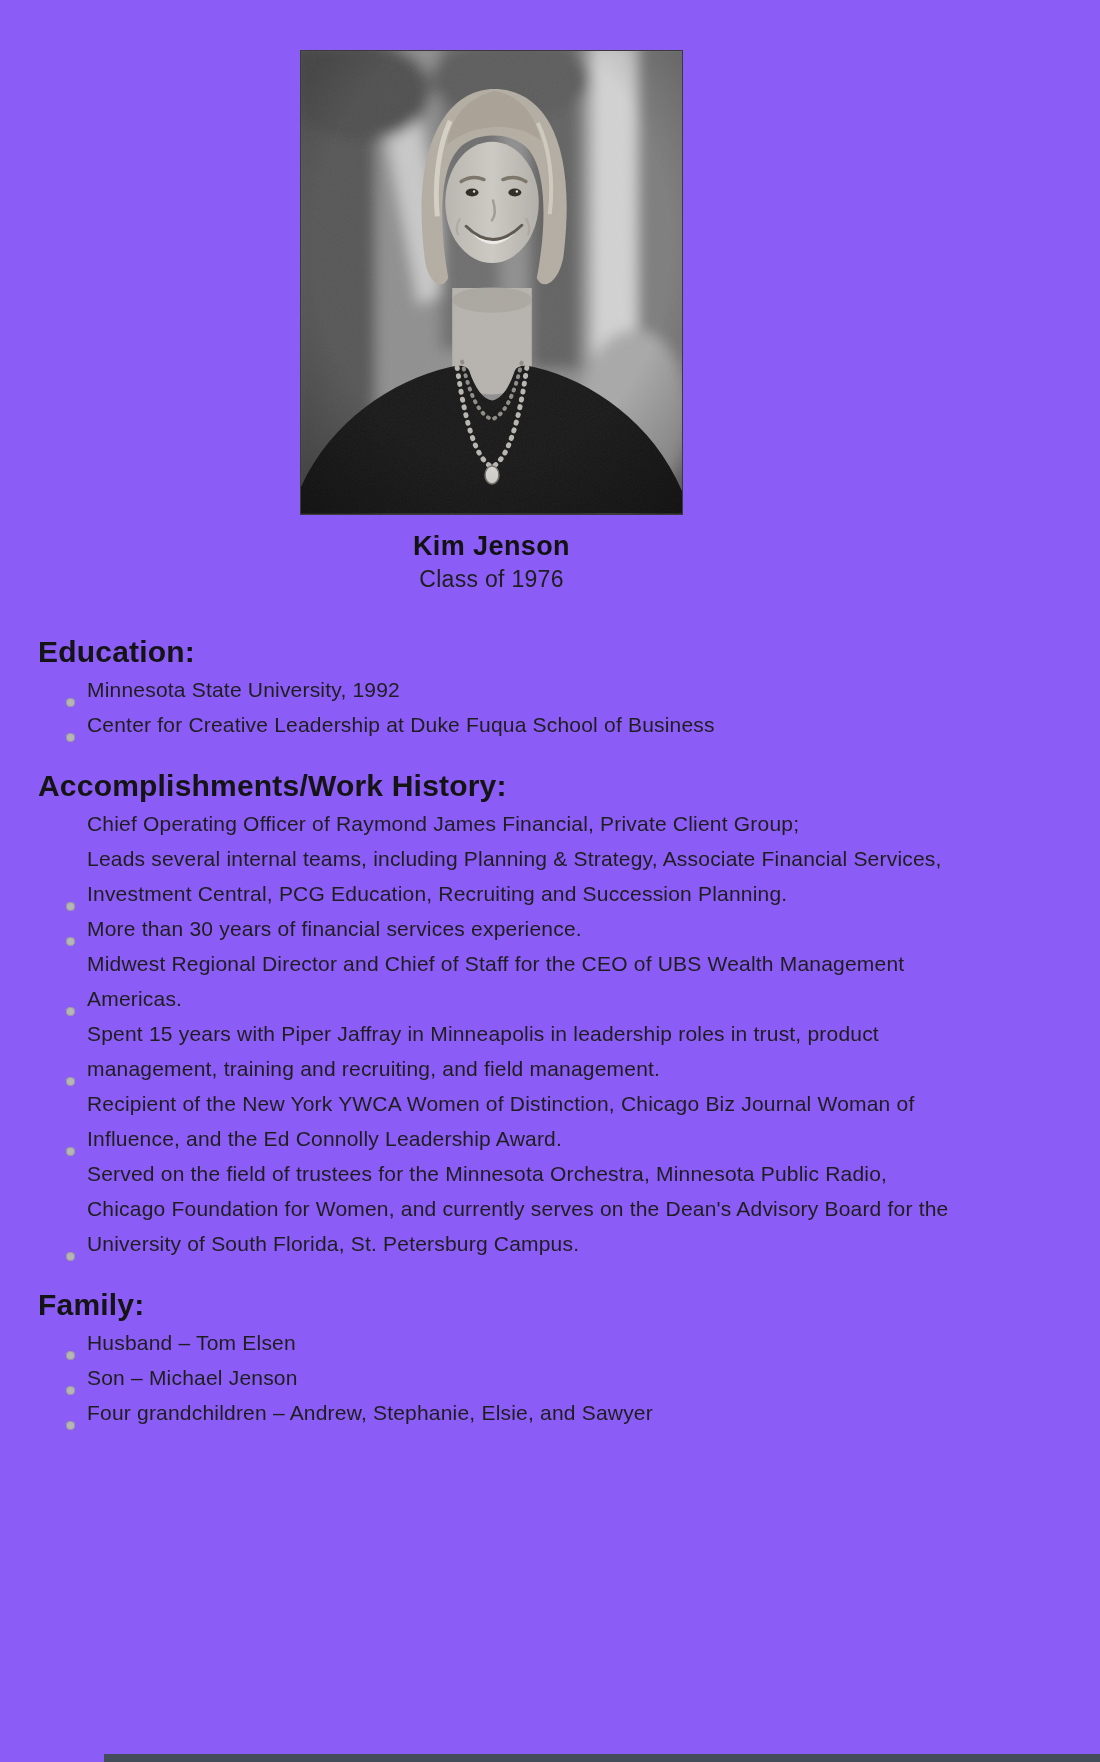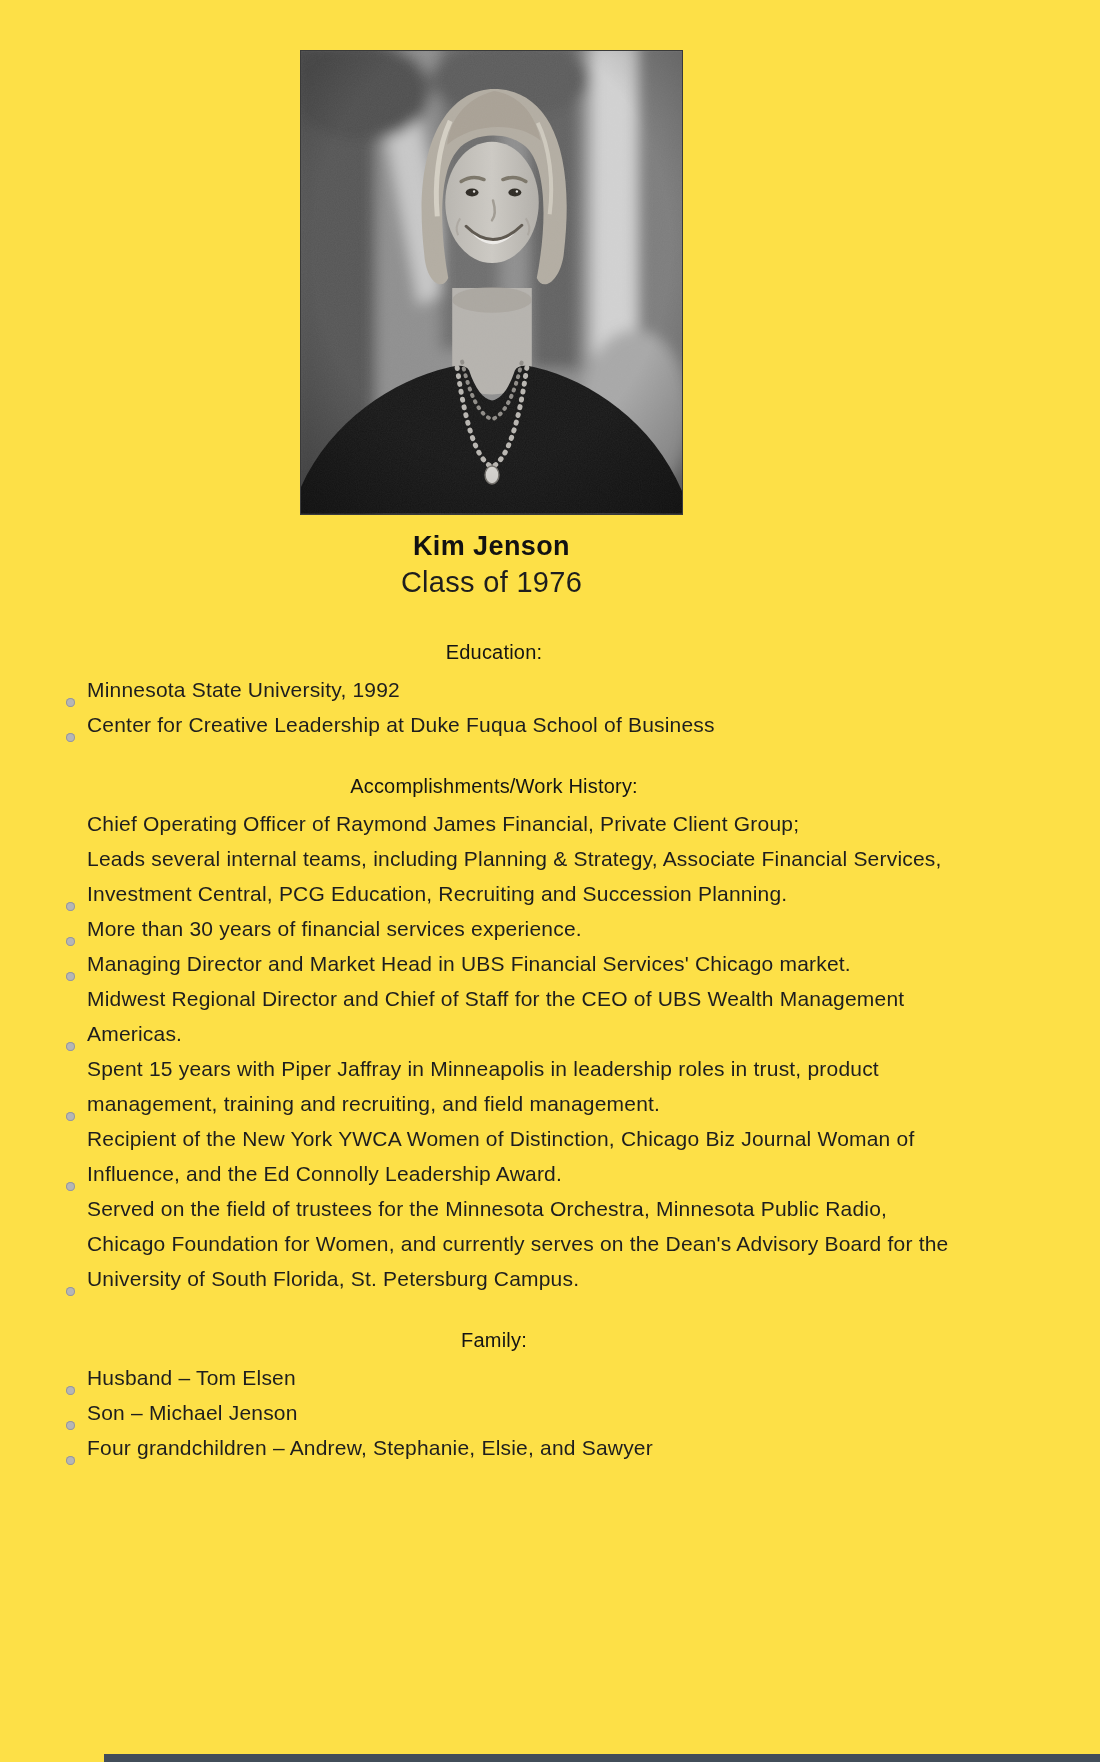--- a/index.html
+++ b/index.html
@@ -1,51 +1,50 @@
 <!DOCTYPE html>
 <html><head>
 <meta charset="utf-8">
 <style>
   html,body{margin:0;padding:0;background:#e8e8e8;}
   .page{
     position:relative;
     width:1100px;height:1762px;
     margin:0 auto;
-    background:#fde047;
+    background:#8b5cf6;
     font-family:"Liberation Sans","DejaVu Sans",sans-serif;
     color:#1e1e1e;
     overflow:hidden;
   }
   .photo-frame{
     position:absolute;left:300px;top:50px;
     width:383px;height:465px;margin:0;
     border:1px solid #3a3a3a;
     box-sizing:border-box;
     background:#8f8f8f;
   }
   .photo-frame svg{display:block;width:100%;height:100%;}
   .caption{
     position:absolute;left:300px;top:531px;width:383px;
     text-align:center;
   }
   .person-name{
     font-size:27px;font-weight:700;letter-spacing:.4px;color:#121212;
   }
   .class-line{
-    font-size:29px;font-weight:400;margin-top:4px;color:#1e1e1e;letter-spacing:.3px;
+    font-size:23px;font-weight:400;margin-top:4px;color:#1e1e1e;letter-spacing:.3px;
   }
   .sections{
     position:absolute;left:38px;top:638px;width:912px;
   }
   .bio-section{margin:0 0 30px 0;}
   .sec-heading{
     margin:0 0 6px 0;
-    font-size:20px;font-weight:400;color:#141414;letter-spacing:.2px;
+    font-size:30px;font-weight:700;color:#141414;letter-spacing:.2px;
     line-height:28px;
-    text-align:center;
   }
   .bio-section ul{list-style:none;margin:0;padding:0;}
   .bio-section li{
     display:flex;align-items:flex-end;
     font-size:21px;line-height:35px;letter-spacing:.2px;color:#1e1e1e;
   }
   .bullet-dot{
     flex:none;width:9px;height:9px;border-radius:50%;
     background:#b6b6b6;box-shadow:inset 0 0 0 1px #979797;
     margin:13px 12px 0 28px;
@@ -155,24 +154,20 @@
             <span class="bullet-dot"></span>
             <span class="bullet-text">Chief Operating Officer of Raymond James Financial, Private Client Group;
 Leads several internal teams, including Planning &amp; Strategy, Associate Financial Services, Investment Central, PCG Education, Recruiting and Succession Planning.</span>
           </li>
           <li>
             <span class="bullet-dot"></span>
             <span class="bullet-text">More than 30 years of financial services experience.</span>
           </li>
           <li>
             <span class="bullet-dot"></span>
-            <span class="bullet-text">Managing Director and Market Head in UBS Financial Services' Chicago market.</span>
-          </li>
-          <li>
-            <span class="bullet-dot"></span>
             <span class="bullet-text">Midwest Regional Director and Chief of Staff for the CEO of UBS Wealth Management Americas.</span>
           </li>
           <li>
             <span class="bullet-dot"></span>
             <span class="bullet-text">Spent 15 years with Piper Jaffray in Minneapolis in leadership roles in trust, product management, training and recruiting, and field management.</span>
           </li>
           <li>
             <span class="bullet-dot"></span>
             <span class="bullet-text">Recipient of the New York YWCA Women of Distinction, Chicago Biz Journal Woman of Influence, and the Ed Connolly Leadership Award.</span>
           </li>

